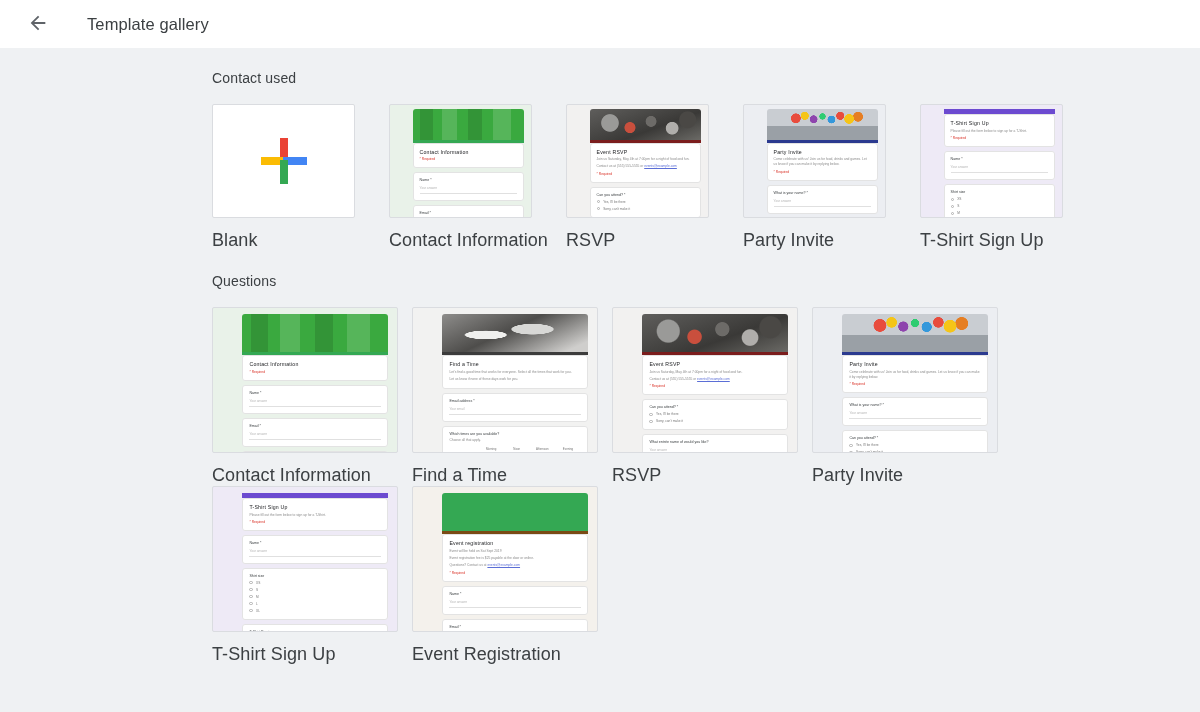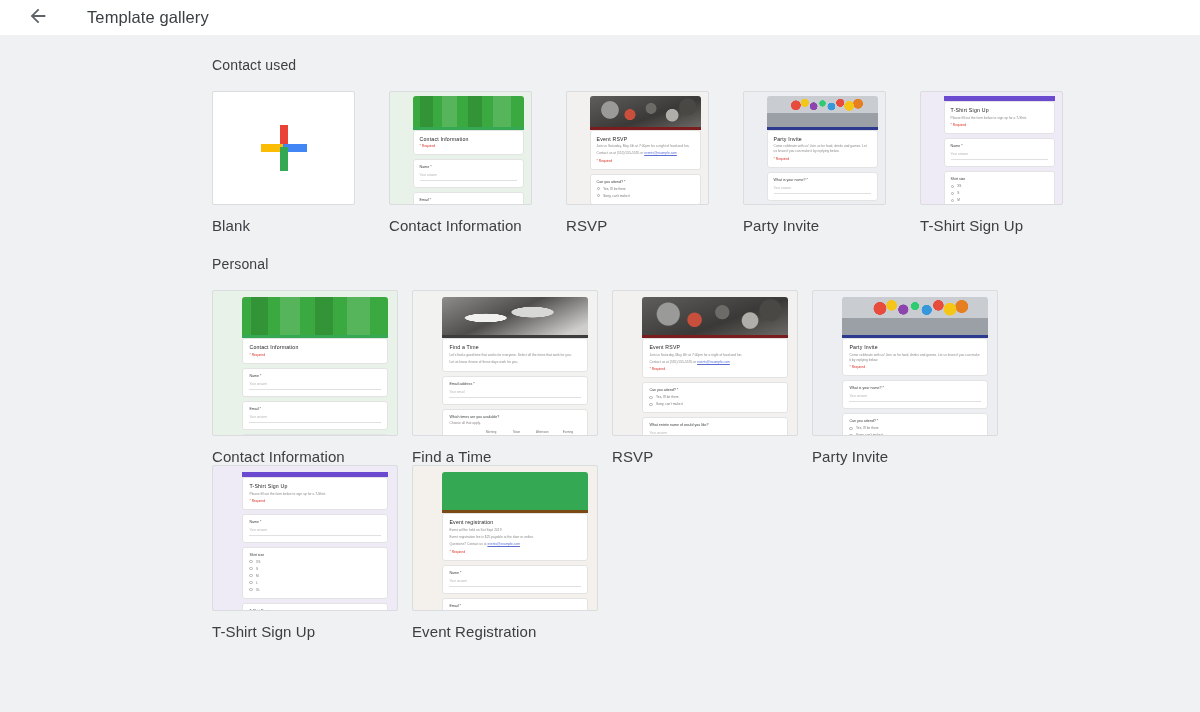--- a/index.html
+++ b/index.html
@@ -6,21 +6,21 @@
   html, body {
     margin: 0; padding: 0;
     width: 1200px; height: 712px;
     background: #eff1f3;
     font-family: "Liberation Sans", sans-serif;
     overflow: hidden;
   }
 
   
   .app-header {
-    height: 35px;
+    height: 48px;
     background: #ffffff;
     display: flex;
     align-items: center;
     padding-left: 18px;
     position: relative;
     z-index: 5;
   }
   .back-btn {
     width: 40px; height: 40px;
     border-radius: 50%;
@@ -59,21 +59,21 @@
   
   .card { cursor: pointer; }
   .card-thumb {
     position: relative;
     overflow: hidden;
     background: #ffffff;
     border: 1px solid #dadce0;
     border-radius: 2px;
   }
   .card-label {
-    font-size: 15px;
+    font-size: 18px;
     color: #3c4043;
     padding-top: 12px;
     letter-spacing: .1px;
     white-space: nowrap;
   }
 
   
   .row-recent .card { width: 160px; margin-right: 0; }
   .row-recent .card-thumb { width: 143px; height: 114px; }
   .row-recent .card-spacer { width: 17px; }
@@ -323,21 +323,21 @@
                     </div>
                   </div>
                 </div>
           </div>
             </div>
         <div class="card-label">T-Shirt Sign Up</div>
       </div>
         </div>
       </div>
       <div class="section">
-        <div class="section-title">Personal</div>
+        <div class="section-title">Questions</div>
         <div class="grid row-personal">
           <div class="card">
         <div class="card-thumb " style="background:#e9f2e9">
               <div class="mini">
             <div class="mini-sheet">
                   <div class="mini-banner ph-greenblocks"></div>
               <div class="accent-bar" style="background:#34a853"></div>
                   <div class="mini-card">
                     <div class="mtitle">Contact Information</div>
                     <div class="mreq">* Required</div>

